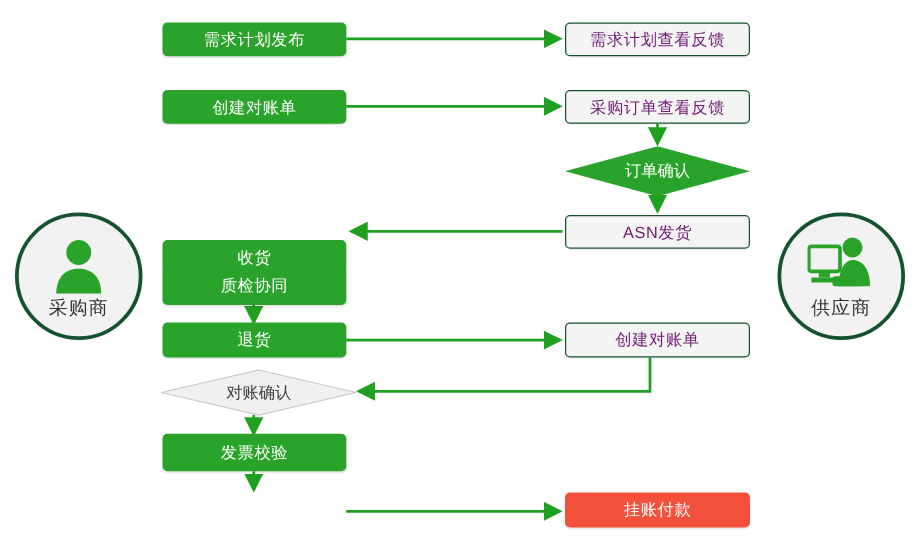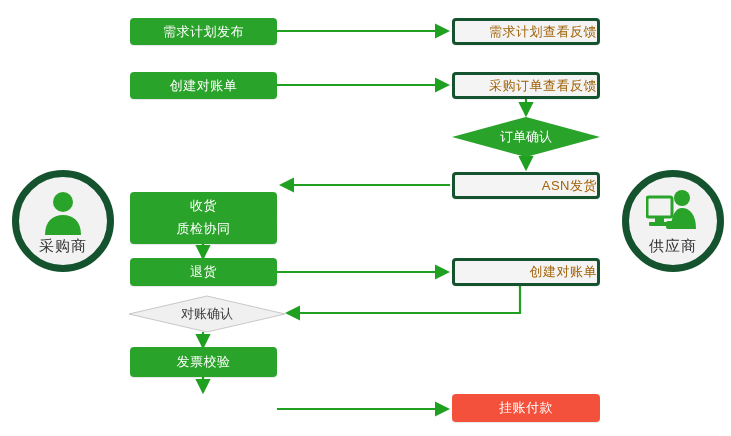--- a/index.html
+++ b/index.html
@@ -22,25 +22,24 @@
     white-space:nowrap;
   }
   .node.green{
     background:#2aa32a;
     color:#ffffff;
     border-radius:4px;
     box-shadow:0 1px 1px rgba(0,0,0,.10);
   }
   .node.grey{
     background:#f4f4f4;
-    color:#a16207;
-    border:3px solid #14532d;
+    color:#701a75;
+    border:1px solid #14532d;
     border-radius:4px;
     box-shadow:0 1px 1px rgba(0,0,0,.06);
-    justify-content:flex-end;
   }
   .node.red{
     background:#f4513c;
     color:#ffffff;
     border-radius:4px;
     box-shadow:0 1px 1px rgba(0,0,0,.10);
   }
 
   
   .diamond{
@@ -52,21 +51,21 @@
   .diamond .dlabel{position:relative;z-index:2;font-family:Liberation Mono, monospace;}
   .diamond.green .dlabel{color:#ffffff;}
   .diamond.grey .dlabel{color:#3c3c3c;}
 
   
   .actor{
     position:absolute;
     width:102px;height:102px;
     border-radius:50%;
     background:#f2f2f2;
-    border:7px solid #14532d;
+    border:3px solid #14532d;
     box-sizing:border-box;
     display:flex;flex-direction:column;
     align-items:center;justify-content:center;
   }
   .actor .glyph{height:48px;display:flex;align-items:flex-end;justify-content:center;}
   .actor .alabel{
     font-size:15px;color:#333333;margin-top:2px;letter-spacing:1px;
   }
 </style>
 </head>

